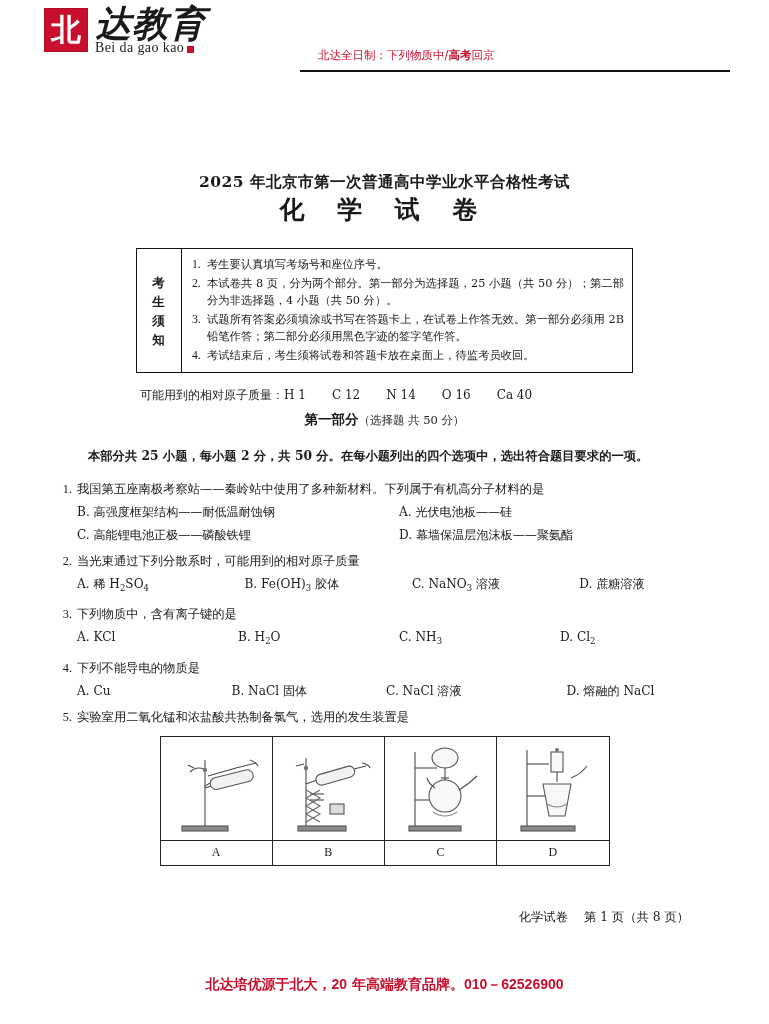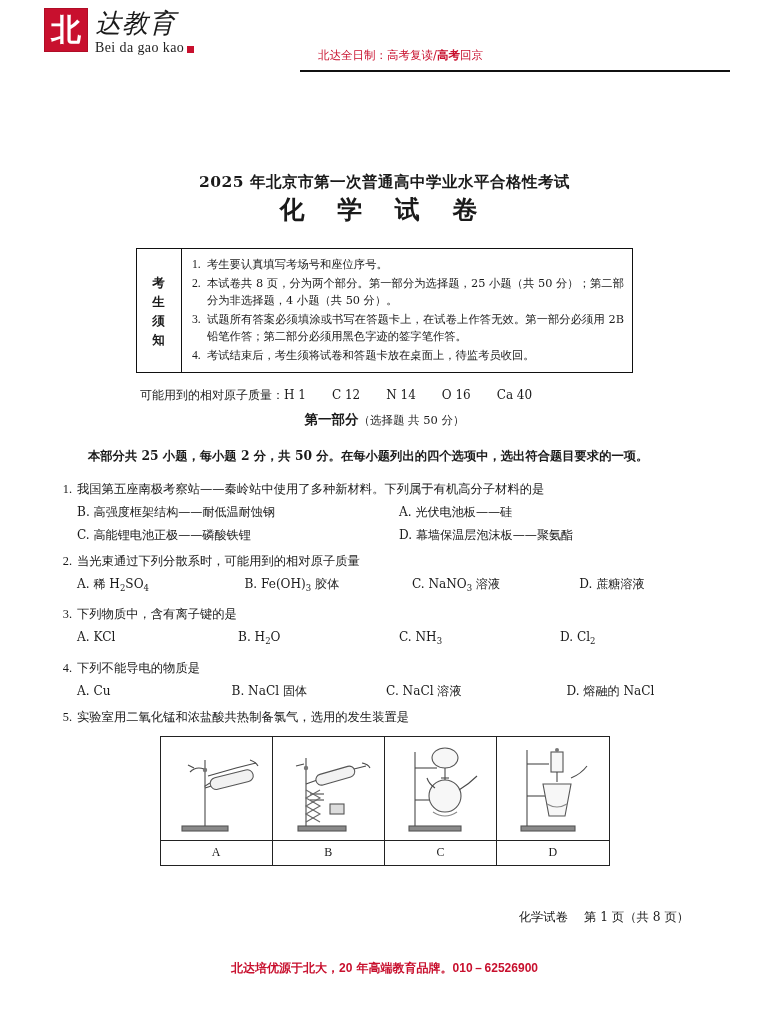--- a/index.html
+++ b/index.html
@@ -44,22 +44,22 @@
     font-weight: bold;
     line-height: 42px;
     text-align: center;
     border: 1px solid #b00d26;
   }
   .logo-words {
     margin-left: 7px;
   }
   .logo-cn {
     font-family: "DejaVu Serif", serif;
-    font-size: 26px;
-    font-weight: normal;
+    font-size: 36px;
+    font-weight: bold;
     color: #1a1a1a;
     letter-spacing: 1px;
     line-height: 30px;
     font-style: italic;
   }
   .logo-en {
     font-family: "Liberation Serif", serif;
     font-size: 14px;
     color: #222;
     letter-spacing: 0.4px;
@@ -262,43 +262,43 @@
     padding-right: 80px;
     font-family: "DejaVu Serif", serif;
     font-size: 12.3px;
   }
   .page-footer .gap { display: inline-block; width: 16px; }
 
   .bottom-bar {
     position: absolute;
     left: 0;
     right: 0;
-    bottom: 47px;
+    bottom: 30px;
     text-align: center;
     font-family: "DejaVu Sans", sans-serif;
-    font-size: 12px;
+    font-size: 14px;
     color: #c8102e;
     font-weight: bold;
   }
   .bottom-bar .num { font-family: "Liberation Sans", sans-serif; }
 </style>
 </head>
 <body>
 
 <div class="page">
 
   <div class="header">
     <div class="logo-block">
       <div class="logo-seal">北</div>
       <div class="logo-words">
         <div class="logo-cn">达教育</div>
         <div class="logo-en"><span>Bei da gao kao</span><span class="sq"></span></div>
       </div>
     </div>
-    <div class="header-tag"><span class="plain">北达全日制：高考复读/</span><span>高考</span><span class="plain">回京</span></div>
+    <div class="header-tag"><span class="plain">北达全日制：下列物质中/</span><span>高考</span><span class="plain">回京</span></div>
     <div class="header-rule"></div>
   </div>
 
   <div class="doc-title-1">2025 年北京市第一次普通高中学业水平合格性考试</div>
   <div class="doc-title-2">化 学 试 卷</div>
 
   <div class="notice-wrap">
     <div class="notice-label">
       <span>考</span>
       <span>生</span>

